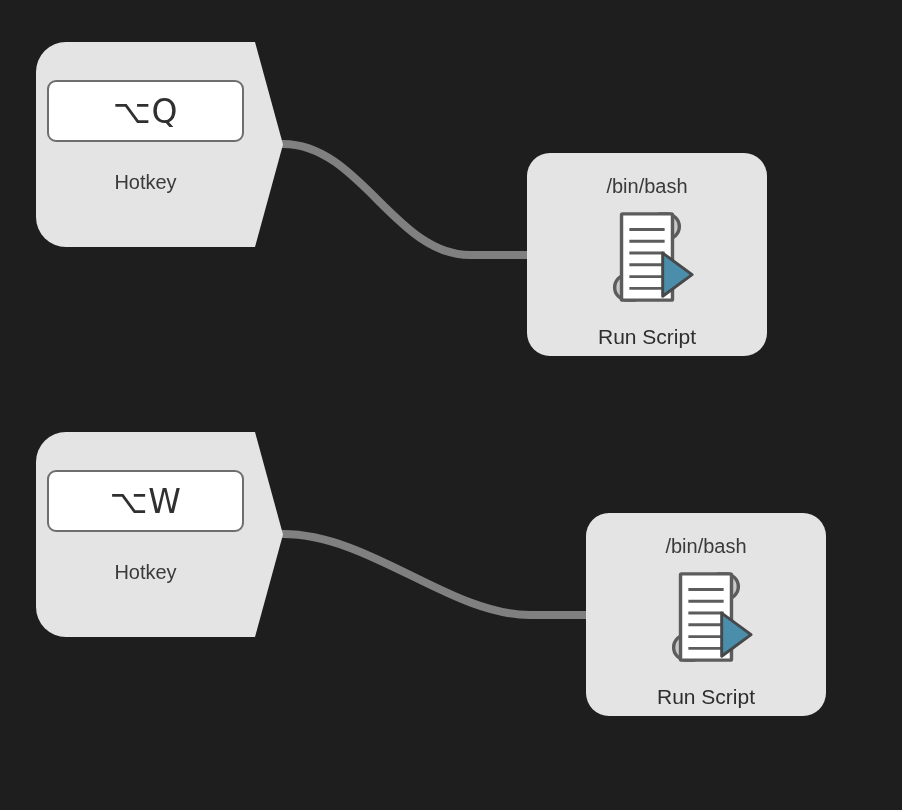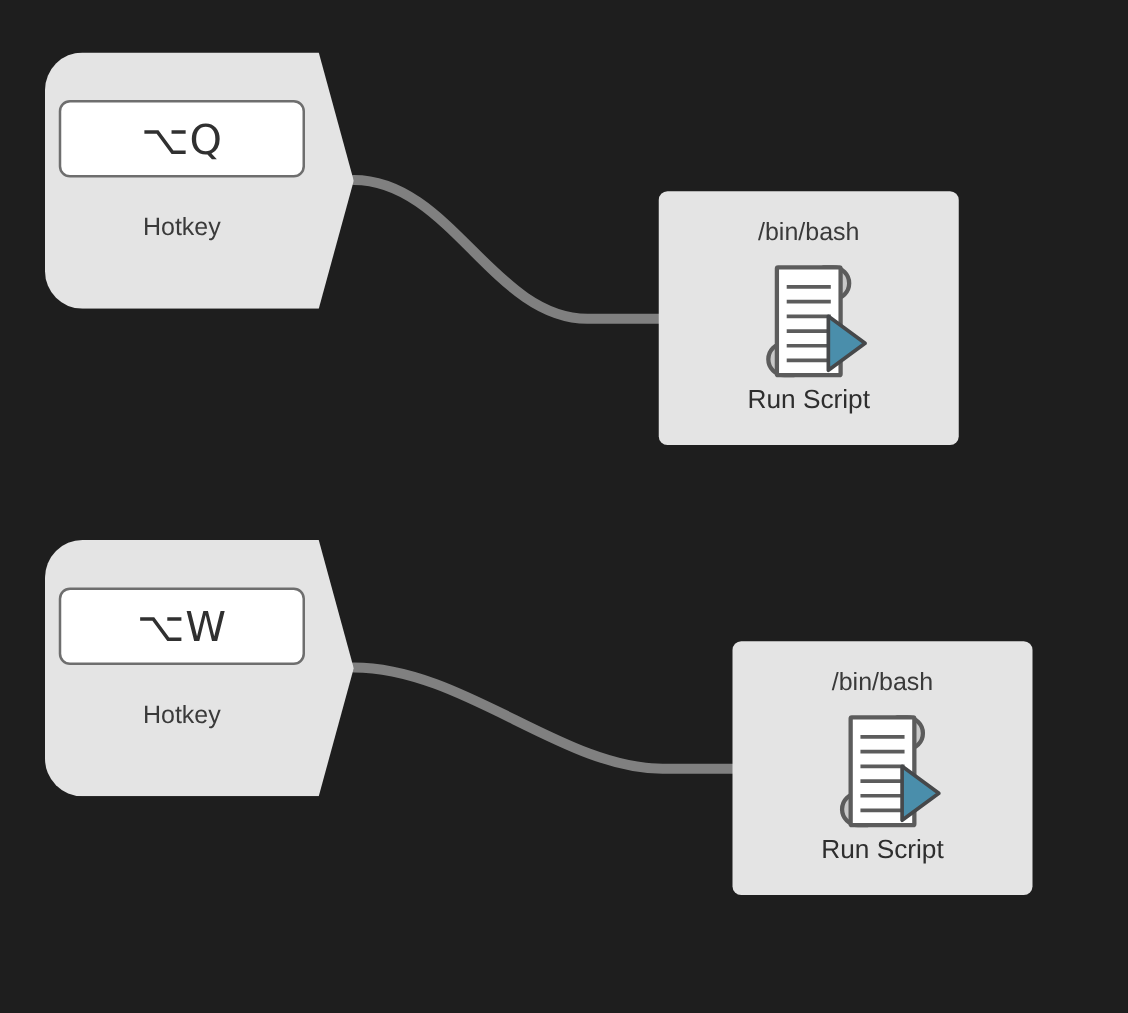--- a/index.html
+++ b/index.html
@@ -73,38 +73,38 @@
     font-size: 20px;
     color: #3a3a3a;
   }
 
   
   .script-node {
     position: absolute;
     width: 240px;
     height: 203px;
     background: #e4e4e4;
-    border-radius: 7px;
+    border-radius: 23px;
     display: flex;
     flex-direction: column;
     align-items: center;
   }
   .script-path {
     margin-top: 23px;
     font-size: 20px;
     color: #3a3a3a;
     line-height: 1;
   }
   .script-icon {
     margin-top: 12px;
     width: 98px;
     height: 98px;
   }
   .script-label {
-    margin-top: 3px;
+    margin-top: 20px;
     font-size: 21px;
     color: #2e2e2e;
     line-height: 1;
   }
 </style>
 </head>
 <body>
 
 <div id="canvas">
 

